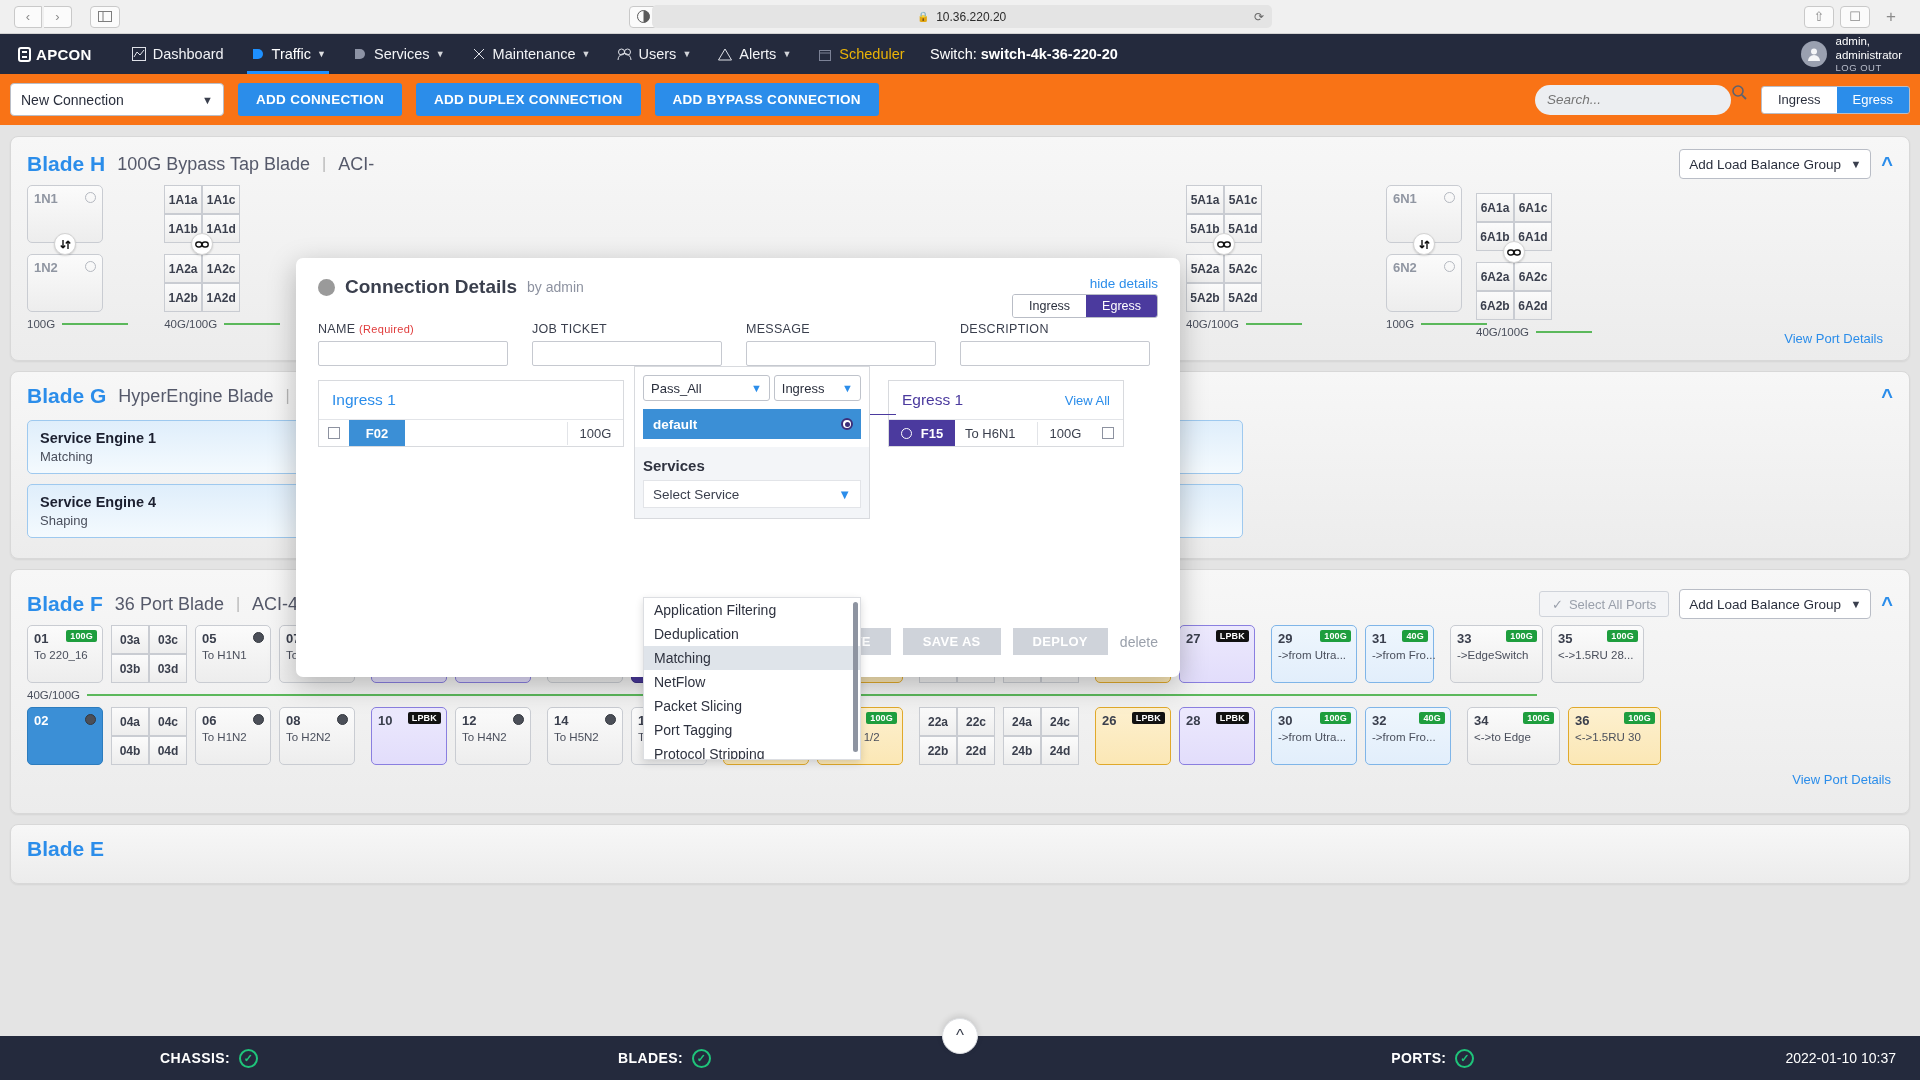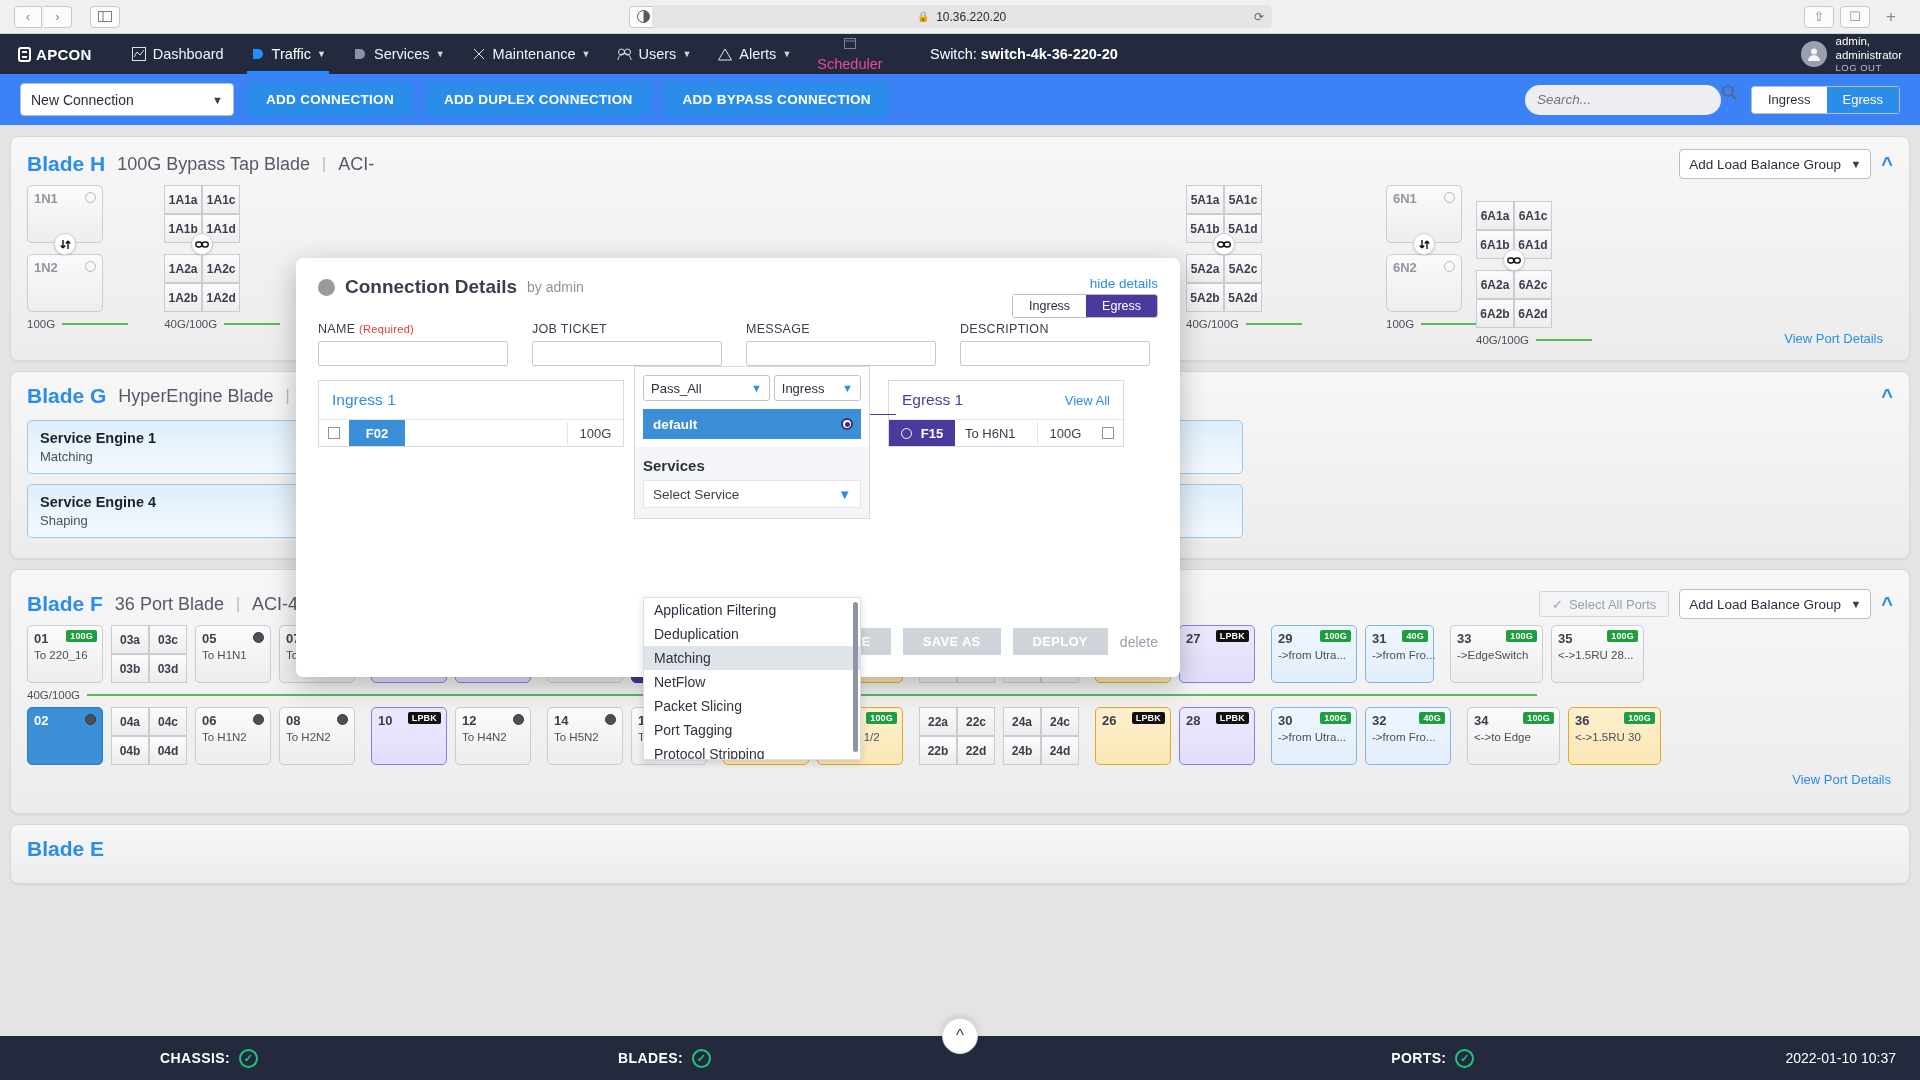--- a/index.html
+++ b/index.html
@@ -58,37 +58,37 @@
   }
   .logo .chip::before { top: 2px; } .logo .chip::after { bottom: 2px; }
   .nav-item {
     display: flex; align-items: center; gap: 6px; padding: 0 13px; height: 40px;
     font-size: 14.5px; color: #f2f3f6; cursor: pointer; position: relative;
   }
   .nav-item.active { color: #fff; }
   .nav-item.active::after {
     content: ""; position: absolute; left: 10px; right: 10px; bottom: 0; height: 3px; background: #1e90ff;
   }
-  .nav-item.dim { color: #ec4899; flex-direction: column; }
+  .nav-item.dim { color: #eab308; }
   .caret { font-size: 9px; opacity: .85; }
   .ni-ico { display: inline-flex; width: 16px; height: 16px; align-items: center; justify-content: center; }
   .switch-label { position: absolute; left: 50%; transform: translateX(-30px); font-size: 14.5px; }
   .switch-label b { font-weight: bold; }
   .topnav-right { margin-left: auto; display: flex; align-items: center; gap: 9px; }
   .avatar {
     width: 26px; height: 26px; border-radius: 50%; background: #9aa0b0;
     display: flex; align-items: center; justify-content: center;
   }
   .user-box { font-size: 11.5px; line-height: 1.25; text-align: left; }
   .user-box .logout { font-size: 9.5px; color: #b9bdca; letter-spacing: .5px; }
 
   
   .actionbar {
-    height: 52px; background: #3b82f6; display: flex; align-items: center;
-    padding: 0 20px; gap: 14px; border-bottom: 1px solid #e3e3e3;
+    height: 52px; background: #f97316; display: flex; align-items: center;
+    padding: 0 10px; gap: 14px; border-bottom: 1px solid #e3e3e3;
   }
   .sel-conn {
     width: 214px; height: 33px; border: 1px solid #b9bdc6; border-radius: 4px;
     background: #fff; font-size: 14px; color: #2a2f3d; padding: 0 10px;
     display: flex; align-items: center; justify-content: space-between;
   }
   .sel-conn .ch { font-size: 11px; color: #3a3f4d; }
   .btn-blue {
     height: 33px; background: #2b8dea; color: #fff; border: none; border-radius: 3px;
     font-size: 13.5px; font-weight: bold; letter-spacing: .3px; padding: 0 18px; cursor: pointer;
@@ -554,21 +554,21 @@
         <div class="pcard" style="margin-top:11px;color:#9096a2;border-radius:6px;">
           <span class="pname">6N2</span>
           <span class="dot"></span>
         </div>
         <div class="speed-legend" style="padding-left:0;">
           <span>100G</span>
           <span class="legend-line"></span>
         </div>
       </div>
 
-      <div style="position:absolute;left:1465px;top:16px;">
+      <div style="position:absolute;left:1465px;top:8px;">
         <div class="pcard quad">
           <div class="qcell">6A1a</div>
           <div class="qcell">6A1c</div>
           <div class="qcell">6A1b</div>
           <div class="qcell">6A1d</div>
         </div>
         <div class="mini-icon" style="left:27px;top:48px;">
           <svg width="14" height="11" viewBox="0 0 14 11">
               <rect x="0.8" y="3" width="6" height="5" rx="2.5" fill="none" stroke="#111" stroke-width="1.4"></rect>
               <rect x="7.2" y="3" width="6" height="5" rx="2.5" fill="none" stroke="#111" stroke-width="1.4"></rect>

